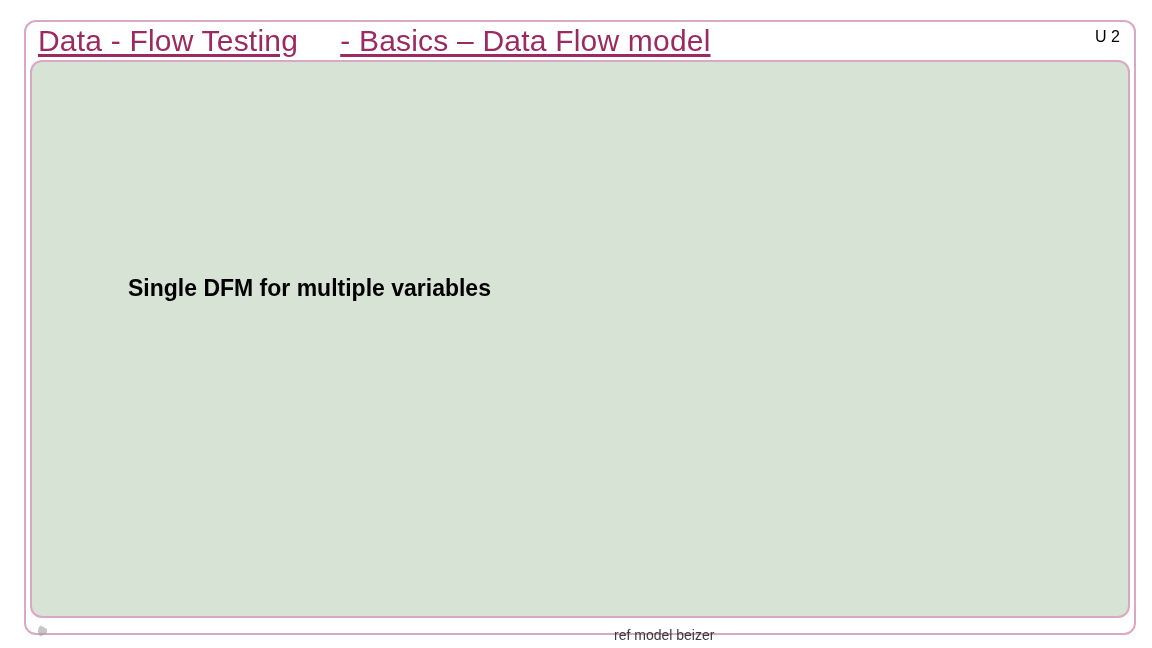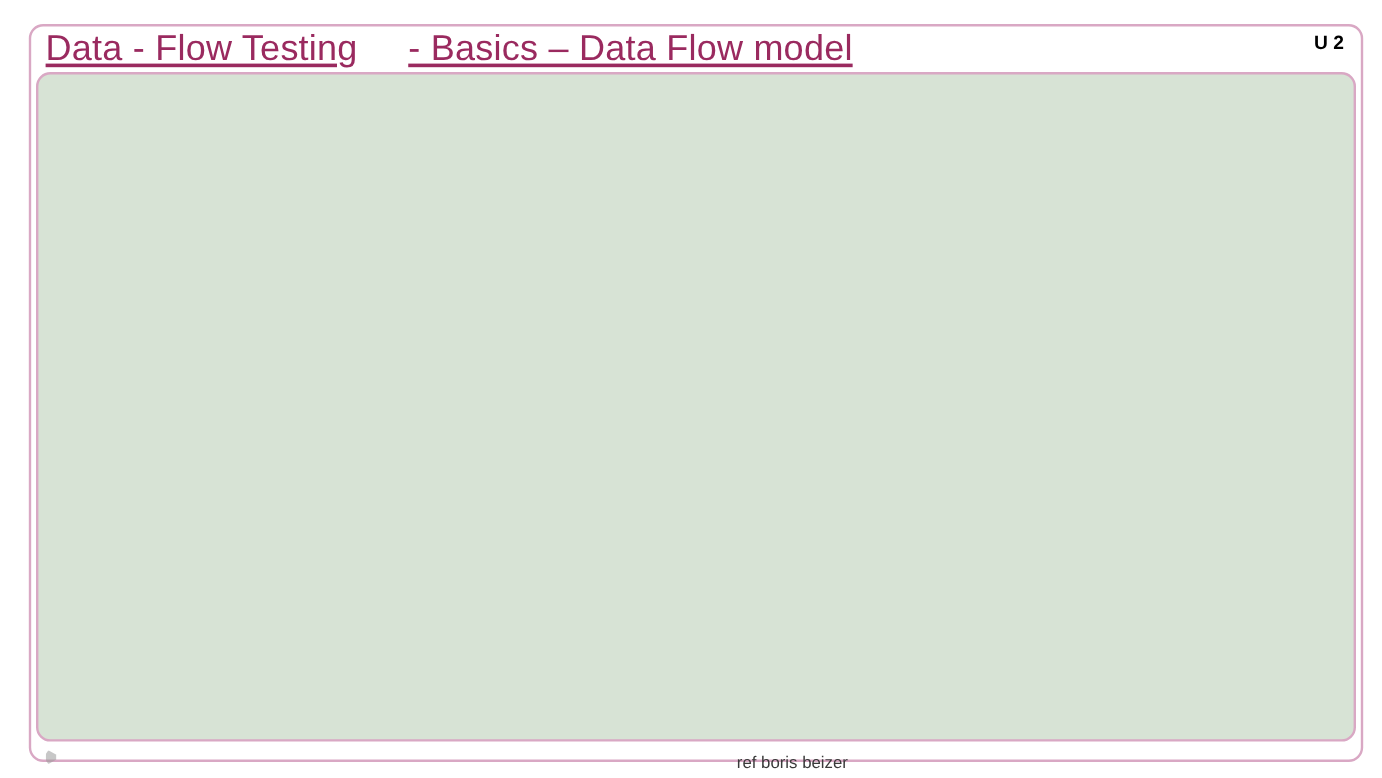--- a/index.html
+++ b/index.html
@@ -40,21 +40,21 @@
   .title .underline {
     text-decoration: underline;
     text-decoration-color: #9a2a5f;
     text-underline-offset: 3px;
   }
   .badge {
     position: absolute;
     right: 34px;
     top: 22px;
     font-size: 16px;
-    font-weight: 700;
+    font-weight: 400;
     color: #000000;
   }
   .line1 {
     position: absolute;
     left: 126px;
     top: 181px;
     font-size: 23px;
     font-weight: 700;
     color: #000000;
   }
@@ -102,18 +102,19 @@
   <div class="inner-panel"></div>
 
   <div class="title">
     <span class="underline">Data - Flow Testing</span>
     <span>&nbsp;&nbsp;</span>
     <span class="underline">-  Basics – Data Flow model</span>
   </div>
 
   <div class="badge">U 2</div>
 
+  <div class="line2">Single DFM for multiple variables</div>
 
   <div class="corner-mark"></div>
 
-  <div class="footer-text">ref boris beizer</div>
+  <div class="footer-text">ref model beizer</div>
 
 </div>
 
 </body></html>

